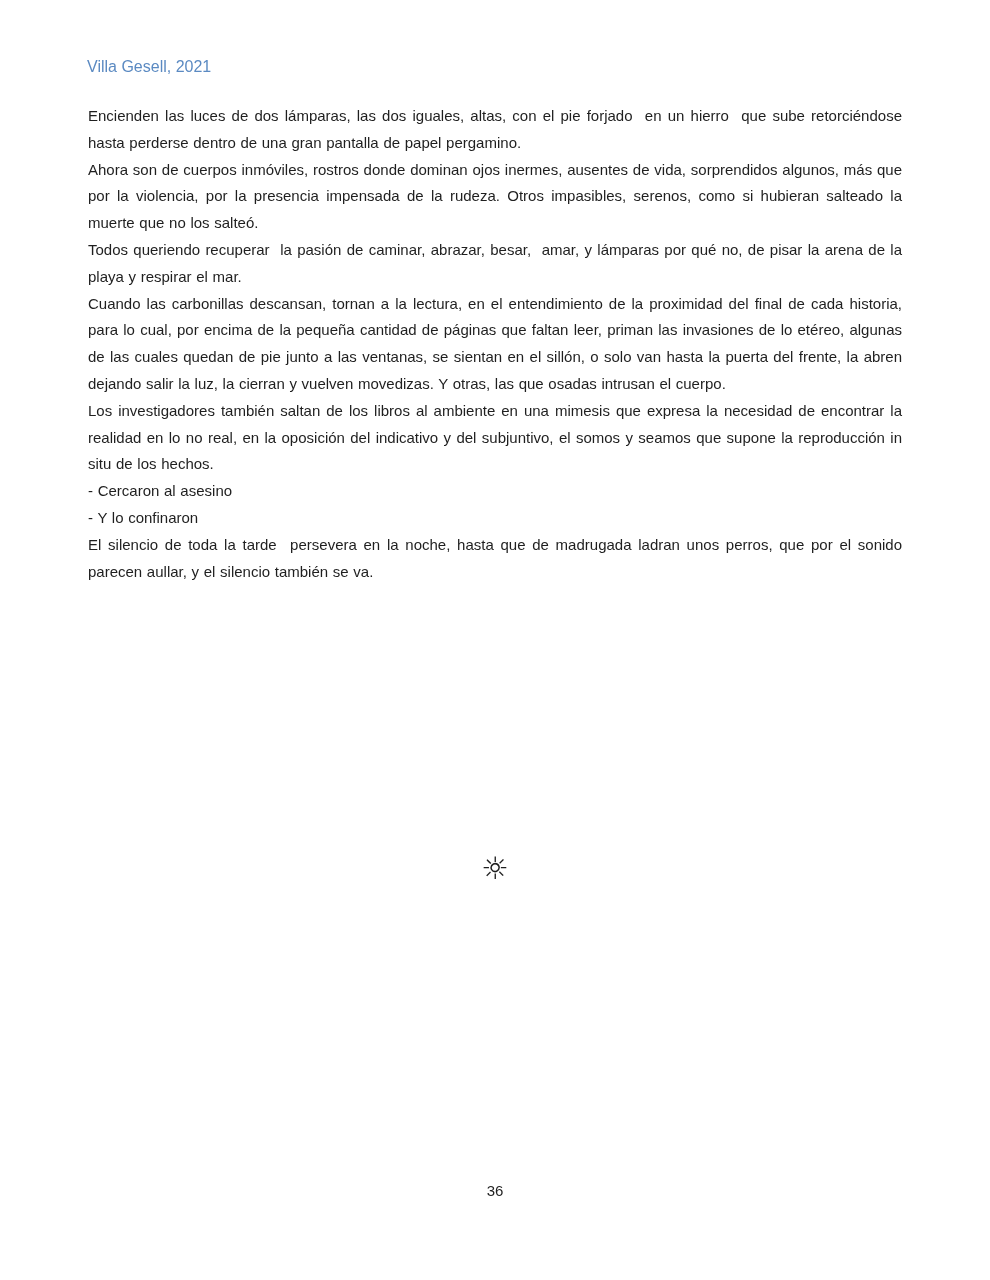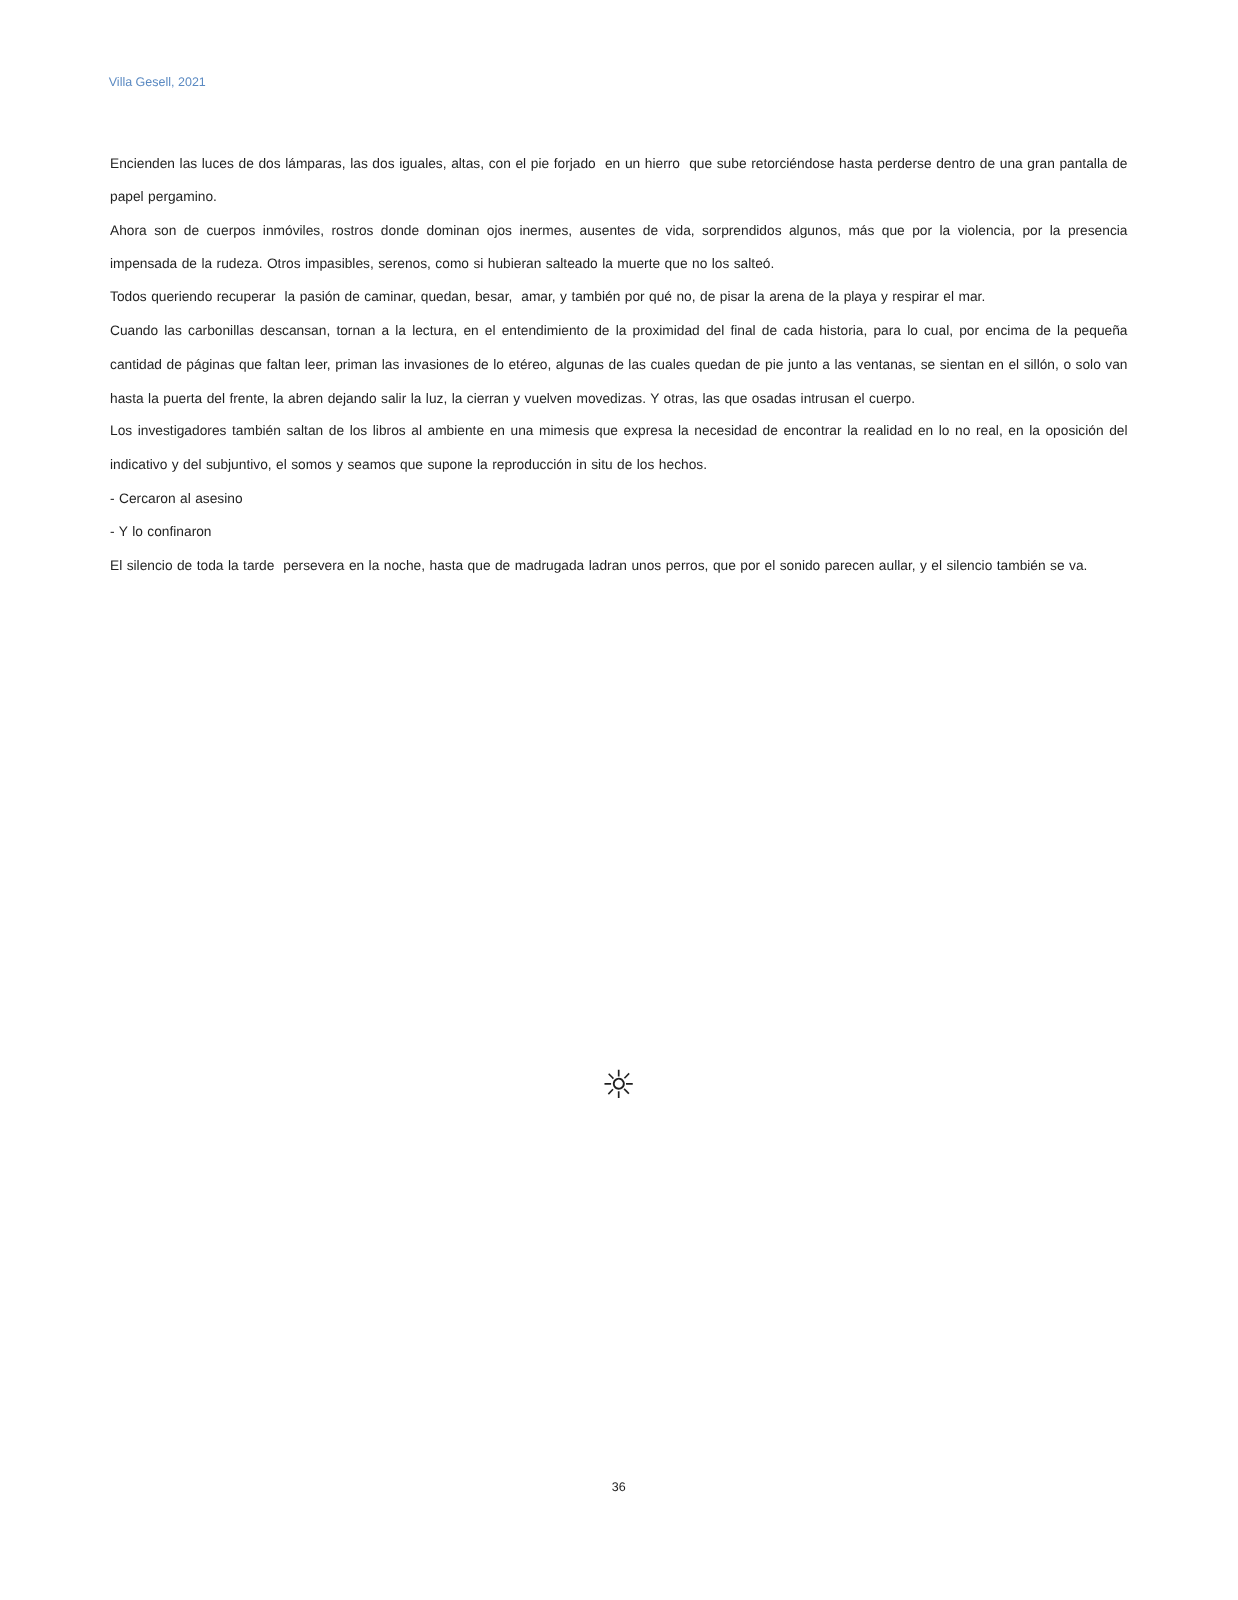--- a/index.html
+++ b/index.html
@@ -13,30 +13,30 @@
     height: 1280px;
     background: #ffffff;
     font-family: "Liberation Sans", sans-serif;
     color: #1f1f1f;
     overflow: hidden;
   }
   .doc-header {
     position: absolute;
     top: 57px;
     left: 87px;
-    font-size: 10px;
+    font-size: 16px;
     line-height: 20px;
     color: var(--accent, #5b8ac2);
   }
   .doc-body {
     position: absolute;
-    top: 118px;
+    top: 103px;
     left: 88px;
     width: 814px;
-    font-size: 11px;
+    font-size: 15px;
     line-height: 26.8px;
   }
   .doc-body p {
     margin: 0;
     text-align: justify;
     white-space: pre-wrap;
     word-spacing: 0.5px;
   }
   .sun-divider {
     position: absolute;
@@ -48,36 +48,36 @@
     font-size: 31px;
     line-height: 40px;
     color: #1f1f1f;
   }
   .doc-footer {
     position: absolute;
     top: 1181px;
     left: 0;
     width: 990px;
     text-align: center;
-    font-size: 10px;
+    font-size: 15px;
     line-height: 20px;
     color: #1f1f1f;
   }
 </style>
 </head>
 <body>
 
 <div class="page">
 
   <div class="doc-header">Villa Gesell, 2021</div>
 
   <div class="doc-body">
     <p>Encienden las luces de dos lámparas, las dos iguales, altas, con el pie forjado  en un hierro  que sube retorciéndose hasta perderse dentro de una gran pantalla de papel pergamino.</p>
     <p>Ahora son de cuerpos inmóviles, rostros donde dominan ojos inermes, ausentes de vida, sorprendidos algunos, más que por la violencia, por la presencia impensada de la rudeza. Otros impasibles, serenos, como si hubieran salteado la muerte que no los salteó.</p>
-    <p>Todos queriendo recuperar  la pasión de caminar, quedan, besar,  amar, y también por qué no, de pisar la arena de la playa y respirar el mar.</p>
+    <p>Todos queriendo recuperar  la pasión de caminar, abrazar, besar,  amar, y lámparas por qué no, de pisar la arena de la playa y respirar el mar.</p>
     <p>Cuando las carbonillas descansan, tornan a la lectura, en el entendimiento de la proximidad del final de cada historia, para lo cual, por encima de la pequeña cantidad de páginas que faltan leer, priman las invasiones de lo etéreo, algunas de las cuales quedan de pie junto a las ventanas, se sientan en el sillón, o solo van hasta la puerta del frente, la abren dejando salir la luz, la cierran y vuelven movedizas. Y otras, las que osadas intrusan el cuerpo.</p>
     <p>Los investigadores también saltan de los libros al ambiente en una mimesis que expresa la necesidad de encontrar la realidad en lo no real, en la oposición del indicativo y del subjuntivo, el somos y seamos que supone la reproducción in situ de los hechos.</p>
     <p>- Cercaron al asesino</p>
     <p>- Y lo confinaron</p>
     <p>El silencio de toda la tarde  persevera en la noche, hasta que de madrugada ladran unos perros, que por el sonido parecen aullar, y el silencio también se va.</p>
   </div>
 
   <div class="sun-divider">☼</div>
 
   <div class="doc-footer">36</div>

